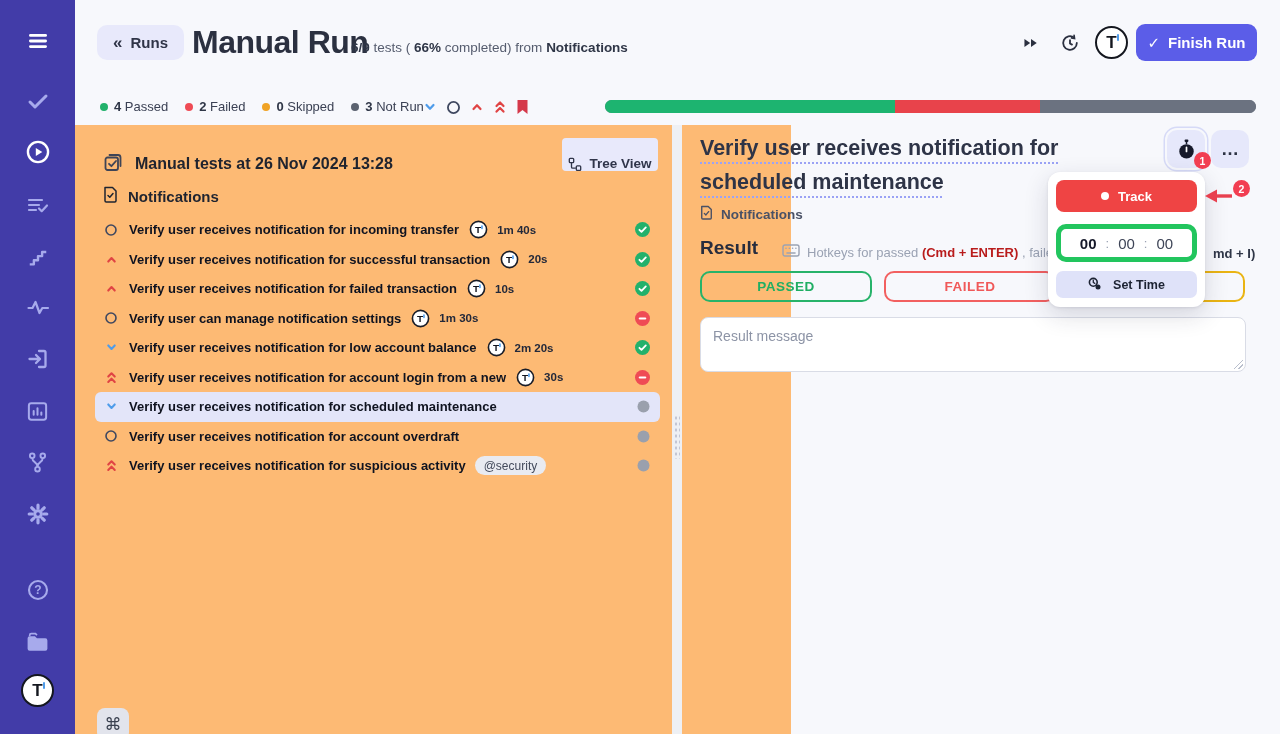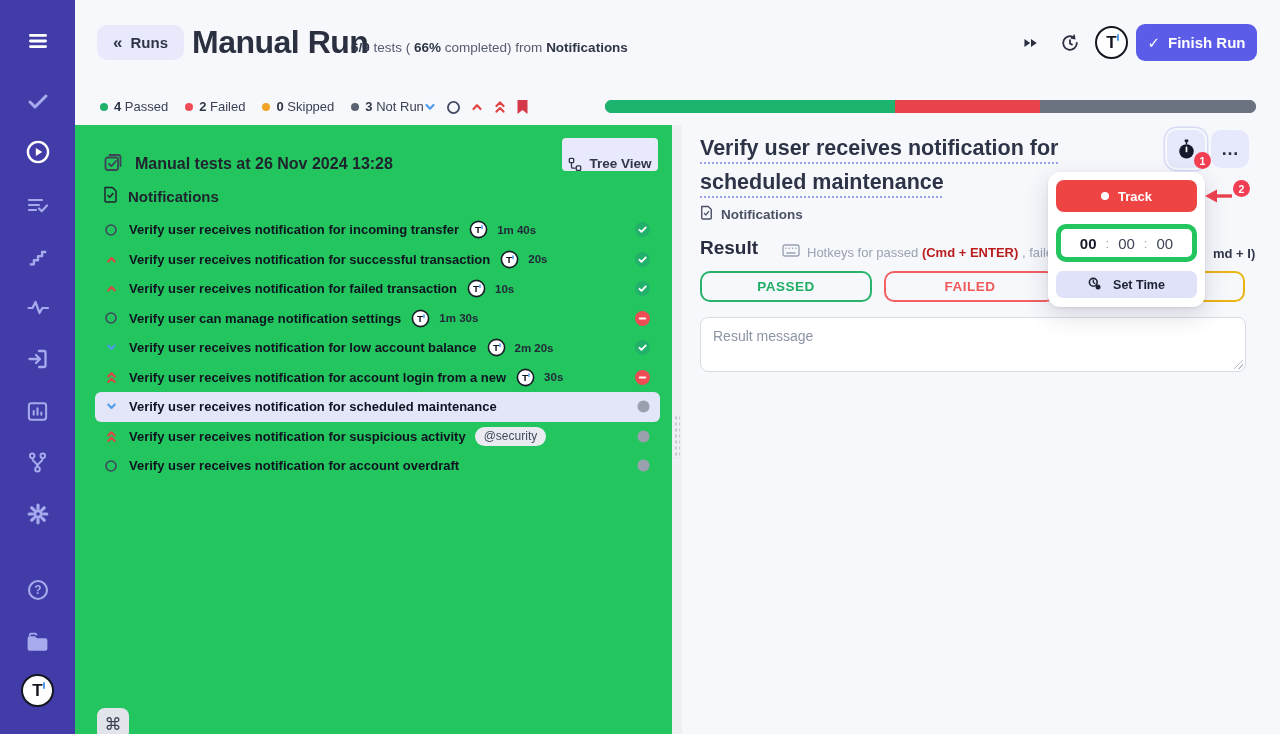--- a/index.html
+++ b/index.html
@@ -27,21 +27,21 @@
   .status-row { position:absolute; left:100px; top:99px; display:flex; gap:17px; align-items:center; }
   .st-item { display:flex; align-items:center; gap:6px; font-size:13px; color:#3b4154; }
   .st-item .dot { width:8px; height:8px; border-radius:50%; }
   .st-item b { font-weight:700; color:#2f3647; }
   .filter-icons { position:absolute; left:423px; top:99px; display:flex; gap:9px; align-items:center; }
   .filter-icons span { display:flex; align-items:center; cursor:pointer; }
   .progress { position:absolute; left:605px; top:100px; width:651px; height:13px; border-radius:7px; overflow:hidden; display:flex; background:#6b7280; }
   .progress .seg { height:100%; }
 
   
-  .panel { position:absolute; left:75px; top:125px; width:597px; height:609px; background:#22c55e; overflow:hidden; }
+  .panel { position:absolute; left:75px; top:125px; width:716px; height:609px; background:#fdba74; overflow:hidden; }
   .panel-head { position:absolute; left:28px; top:27px; display:flex; align-items:center; gap:12px; color:#3e4456; }
   .panel-head .ttl { font-size:16px; font-weight:700; color:#20242f; }
   .treeview-btn { position:absolute; left:487px; top:13px; width:96px; height:33px; background:#e8e9fb; border:none; border-radius:4px; font-family:inherit; font-size:13.5px; font-weight:700; color:#30354a; display:flex; align-items:flex-end; justify-content:center; gap:7px; cursor:pointer; }
   .folder-row { position:absolute; left:28px; top:61px; display:flex; align-items:center; gap:10px; font-size:15px; font-weight:700; color:#1f2430; }
   .tests { position:absolute; left:20px; top:90px; width:565px; }
   .trow { height:29.5px; display:flex; align-items:center; padding:0 10px 0 8px; border-radius:6px; cursor:pointer; }
   .trow.selected { background:#e3e5f9; }
   .trow .prio { width:16px; display:flex; justify-content:center; margin-right:10px; flex:none; }
   .trow .ttxt { font-size:13px; font-weight:600; color:#0f1320; white-space:nowrap; }
   .trow .rlogo { margin-left:10px; flex:none; display:flex; }
@@ -453,40 +453,40 @@
           </span>
           <span class="ttxt">Verify user receives notification for scheduled maintenance</span>
           <span class="stat">
             <svg width="13" height="13" viewBox="0 0 13 13">
               <circle cx="6.5" cy="6.5" r="6" fill="#9aa0ad"></circle>
             </svg>
           </span>
         </div>
         <div class="trow">
           <span class="prio">
+            <svg width="14" height="14" viewBox="0 0 14 14">
+              <circle cx="7" cy="7" r="5" fill="none" stroke="#3f4860" stroke-width="1.6"></circle>
+            </svg>
+          </span>
+          <span class="ttxt">Verify user receives notification for account overdraft</span>
+          <span class="stat">
+            <svg width="13" height="13" viewBox="0 0 13 13">
+              <circle cx="6.5" cy="6.5" r="6" fill="#9aa0ad"></circle>
+            </svg>
+          </span>
+        </div>
+        <div class="trow">
+          <span class="prio">
             <svg width="13" height="15" viewBox="0 0 14 16" fill="none" stroke="#e04444" stroke-width="2.2" stroke-linecap="round" stroke-linejoin="round">
               <path d="M3.5 7 L7 3.4 L10.5 7"></path>
               <path d="M3.5 12.8 L7 9.2 L10.5 12.8"></path>
             </svg>
           </span>
           <span class="ttxt">Verify user receives notification for suspicious activity</span>
           <span class="tag">@security</span>
-          <span class="stat">
-            <svg width="13" height="13" viewBox="0 0 13 13">
-              <circle cx="6.5" cy="6.5" r="6" fill="#9aa0ad"></circle>
-            </svg>
-          </span>
-        </div>
-        <div class="trow">
-          <span class="prio">
-            <svg width="14" height="14" viewBox="0 0 14 14">
-              <circle cx="7" cy="7" r="5" fill="none" stroke="#3f4860" stroke-width="1.6"></circle>
-            </svg>
-          </span>
-          <span class="ttxt">Verify user receives notification for account overdraft</span>
           <span class="stat">
             <svg width="13" height="13" viewBox="0 0 13 13">
               <circle cx="6.5" cy="6.5" r="6" fill="#9aa0ad"></circle>
             </svg>
           </span>
         </div>
       </div>
     <button class="cmd-btn">⌘</button>
   </section>
 

